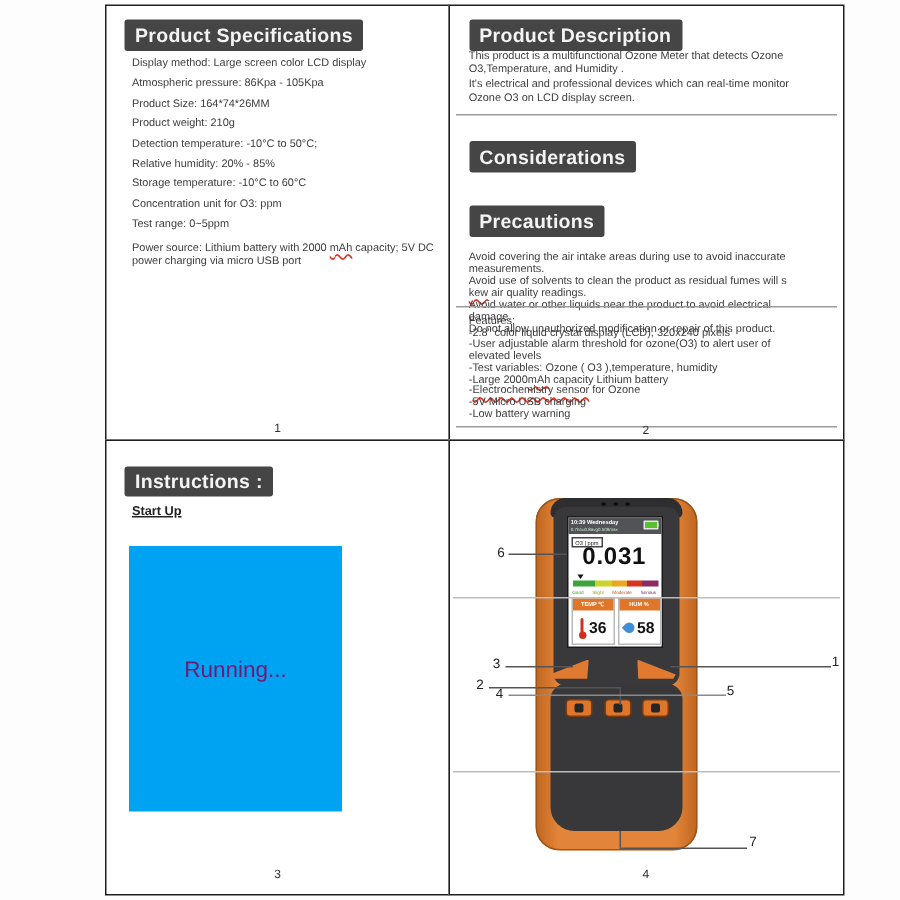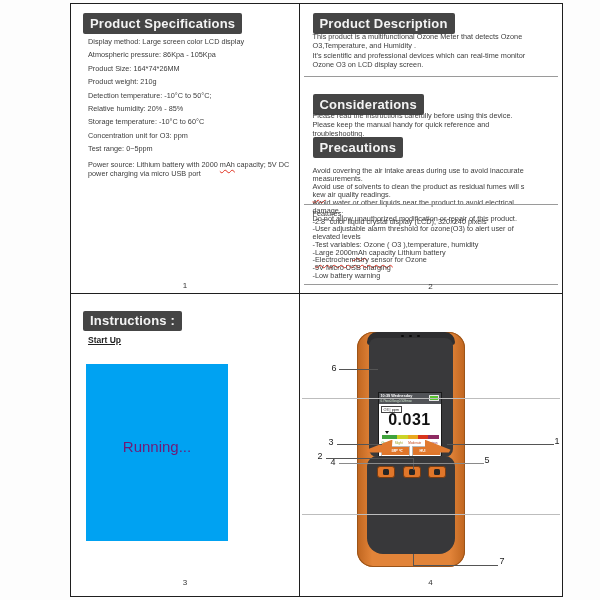--- a/index.html
+++ b/index.html
@@ -18,21 +18,21 @@
 
   
   .splash{position:absolute;left:15px;top:70px;width:142px;height:177px;background:#00a2f2;}
   .splash-text{position:absolute;left:0;right:0;top:74px;text-align:center;font-size:15px;color:#701a75;}
 
   
   .device{position:absolute;left:57px;top:38px;width:108px;height:235px;background:linear-gradient(90deg,#bf651f 0,#e28439 14%,#e28439 86%,#bf651f 100%);border-radius:16px;box-shadow:inset 0 0 0 1px #9c5418;}
   .topcap{position:absolute;left:10px;top:0;width:88px;height:13px;background:#2e2e30;border-radius:13px 13px 4px 4px;}
   .vent{position:absolute;top:3px;width:3px;height:2.5px;background:#0a0a0a;border-radius:1px;}
   .bezel{position:absolute;left:12px;top:6px;width:84px;height:119px;background:#39393b;border-radius:8px;}
-  .screen{position:absolute;left:21px;top:12px;width:64px;height:88px;background:#fff;border:1px solid #1a1a1a;box-sizing:border-box;margin-top:48px;}
+  .screen{position:absolute;left:21px;top:12px;width:64px;height:88px;background:#fff;border:1px solid #1a1a1a;box-sizing:border-box;}
   .statusbar{position:absolute;left:0;top:0;right:0;height:11px;background:#515357;}
   .stat-time{position:absolute;left:2px;top:1px;font-size:3.8px;font-weight:bold;color:#fff;}
   .stat-sub{position:absolute;left:2px;top:6.5px;font-size:3px;color:#cde3cd;}
   .batt{position:absolute;right:2px;top:2px;width:8px;height:4px;background:#57c12f;border:0.5px solid #e8e8e8;border-radius:0.5px;}
   .batt:after{content:"";position:absolute;right:-1.5px;top:1px;width:1px;height:2px;background:#e8e8e8;}
   .unitbox{position:absolute;left:2px;top:13.5px;font-size:3.8px;color:#222;border:0.5px solid #444;padding:0.5px 2px;}
   .reading{position:absolute;left:0;right:0;top:18px;text-align:center;font-size:16px;font-weight:600;color:#111;letter-spacing:.5px;}
   .marker{position:absolute;left:6px;top:38px;width:0;height:0;border-left:2px solid transparent;border-right:2px solid transparent;border-top:3px solid #111;}
   .scalebar{position:absolute;left:3px;top:42px;width:57px;height:4.5px;display:flex;}
   .scalebar div{height:100%;}
@@ -80,27 +80,24 @@
 Test range: 0~5ppm</div>
   <div class="btxt" style="left:17px;top:157px;right:8px;line-height:8.8px;">Power source: Lithium battery with 2000 <span class="sq">mAh</span> capacity; 5V DC
 power charging via micro USB port</div>
   <div class="pageno" style="bottom:3px;">1</div>
 </div>
 
 <div class="page" id="page2">
   <div class="secbar" style="left:13px;top:9px;">Product Description</div>
   <div class="btxt" style="left:13px;top:28px;right:9px;line-height:9.4px;">This product is a multifunctional Ozone Meter that detects Ozone
 O3,Temperature, and Humidity .
-It's scientific and professional devices which can real-time monitor
+It's electrical and professional devices which can real-time monitor
 Ozone O3 on LCD display screen.</div>
   <div class="rule" style="left:4px;right:4px;top:72px;"></div>
   <div class="secbar" style="left:13px;top:90px;">Considerations</div>
-  <div class="btxt" style="left:13px;top:107px;right:9px;line-height:9.2px;">Please read the instructions carefully before using this device.
-Please keep the manual handy for quick reference and
-troubleshooting.</div>
   <div class="secbar" style="left:13px;top:133px;">Precautions</div>
   <div class="btxt" style="left:13px;top:163px;right:9px;line-height:8px;">Avoid covering the air intake areas during use to avoid inaccurate
 measurements.
 Avoid use of solvents to clean the product as residual fumes will s
 <span class="sq">kew</span> air quality readings.
 Avoid water or other liquids near the product to avoid electrical
 damage.
 Do not allow unauthorized modification or repair of this product.</div>
   <div class="rule" style="left:4px;right:4px;top:200px;"></div>
   <div class="btxt" style="left:13px;top:206px;right:9px;line-height:7.7px;">Features:

